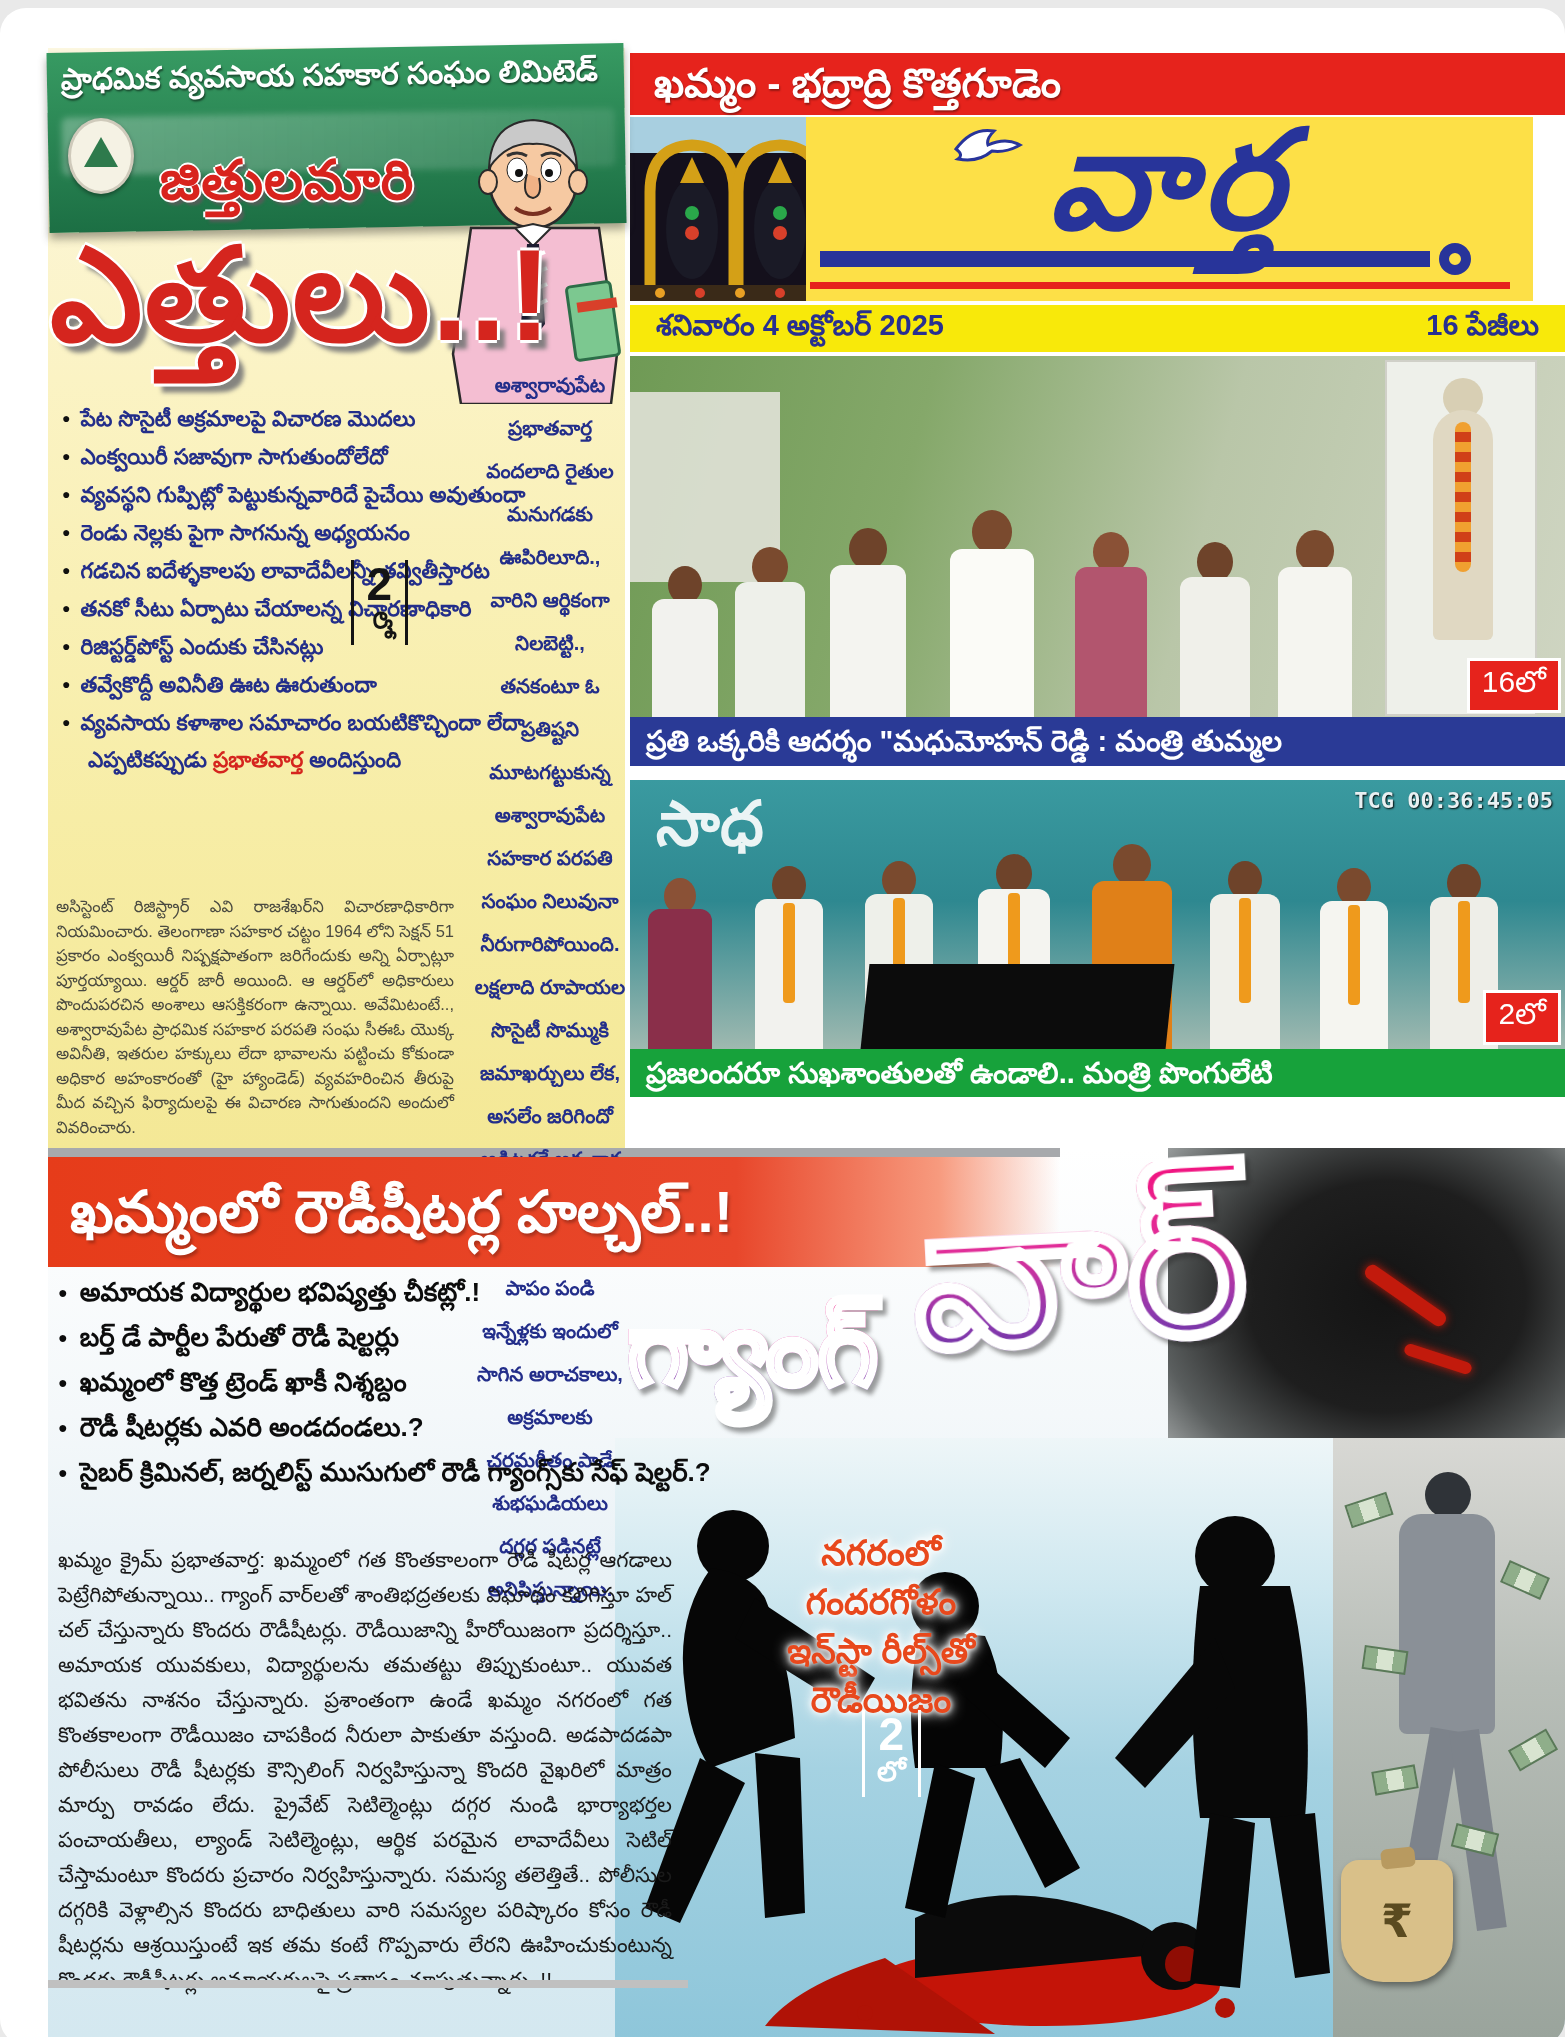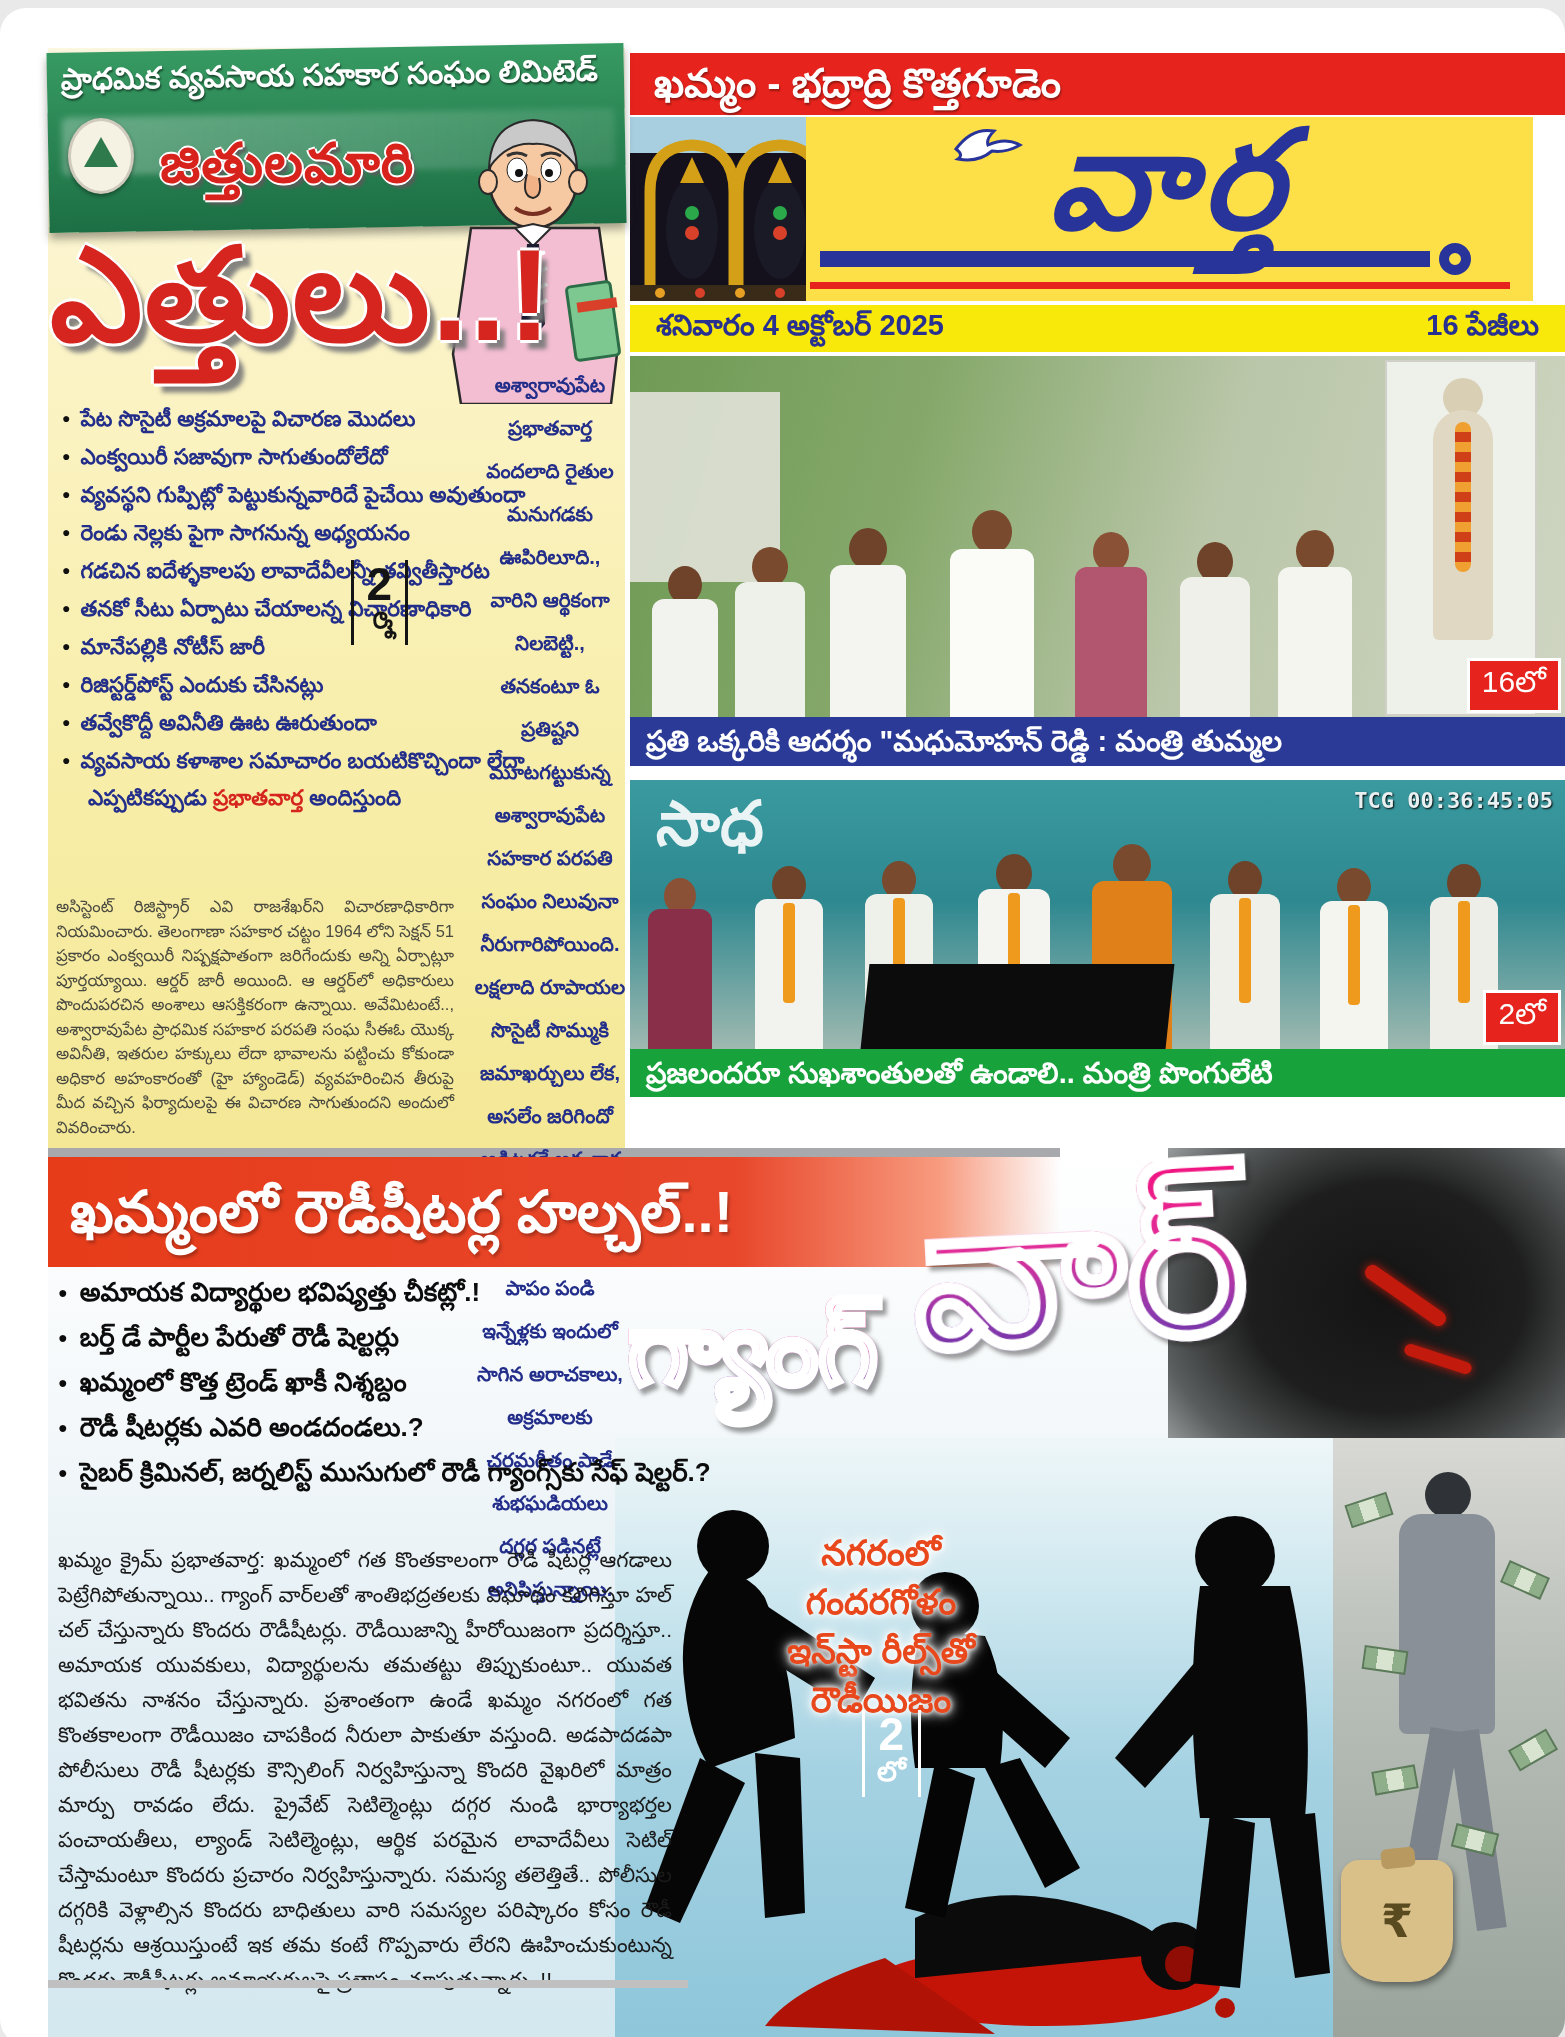--- a/index.html
+++ b/index.html
@@ -25,21 +25,21 @@
   .signboard-text{ color:#fff; font-weight:bold; font-size:30px; text-shadow:1px 2px 2px rgba(0,0,0,.5); }
   .sign-blur{ margin-top:14px; height:58px; background:linear-gradient(90deg,rgba(255,255,255,.28),rgba(255,255,255,.10)); filter:blur(3px); border-radius:6px;}
   .emblem{
     position:absolute; left:20px; top:70px; width:66px; height:76px; z-index:2;
     background:#f5f2e4; border-radius:50%; border:3px solid #cfcabb;
     box-shadow:0 2px 4px rgba(0,0,0,.4);
   }
   .emblem-tri{ width:0; height:0; border-left:17px solid transparent; border-right:17px solid transparent;
     border-bottom:30px solid #2e7a4c; margin:16px auto 0; }
   .headline1{
-    position:absolute; left:112px; top:83px; z-index:3;
+    position:absolute; left:112px; top:100px; z-index:3;
     font-size:55px; font-weight:bold; color:#d8231d; letter-spacing:1px;
     text-shadow:-2px 0 0 #fff,2px 0 0 #fff,0 -2px 0 #fff,0 2px 0 #fff,4px 5px 3px rgba(90,90,90,.85);
   }
   .headline2{
     position:absolute; left:2px; top:182px; z-index:3; line-height:1;
     font-size:130px; font-weight:bold; color:#d5251e; letter-spacing:2px;
     text-shadow:-3px 0 0 #fff,3px 0 0 #fff,0 -3px 0 #fff,0 3px 0 #fff,8px 9px 4px rgba(120,120,120,.9);
   }
   .cartoon{ position:absolute; right:-4px; top:56px; width:188px; height:300px; z-index:2; }
   .lbullets{ position:absolute; left:14px; top:352px; width:575px; z-index:4; }
@@ -208,21 +208,20 @@
       </svg>
     </div>
 
     <div class="lbullets">
       <div class="lb">పేట సొసైటీ అక్రమాలపై విచారణ మొదలు</div>
       <div class="lb">ఎంక్వయిరీ సజావుగా సాగుతుందోలేదో</div>
       <div class="lb">వ్యవస్థని గుప్పిట్లో పెట్టుకున్నవారిదే పైచేయి అవుతుందా</div>
       <div class="lb">రెండు నెల్లకు పైగా సాగనున్న అధ్యయనం</div>
       <div class="lb">గడచిన ఐదేళ్ళకాలపు లావాదేవీలన్నీ తవ్వితీస్తారట</div>
       <div class="lb">తనకో సీటు ఏర్పాటు చేయాలన్న విచారణాధికారి</div>
-      <div class="lb">మానేపల్లికి నోటీస్ జారీ</div>
       <div class="lb">రిజిస్టర్డ్‌పోస్ట్ ఎందుకు చేసినట్లు</div>
       <div class="lb">తవ్వేకొద్దీ అవినీతి ఊట ఊరుతుందా</div>
       <div class="lb">వ్యవసాయ కళాశాల సమాచారం బయటికొచ్చిందా లేదా</div>
       <div class="lb-tail"><span>ఎప్పటికప్పుడు </span><span class="red-word">ప్రభాతవార్త</span><span> అందిస్తుంది</span></div>
     </div>
 
     <div class="lmarker">
       <div class="lmarker-num">2</div>
       <div class="lmarker-lo">లో</div>
     </div>

